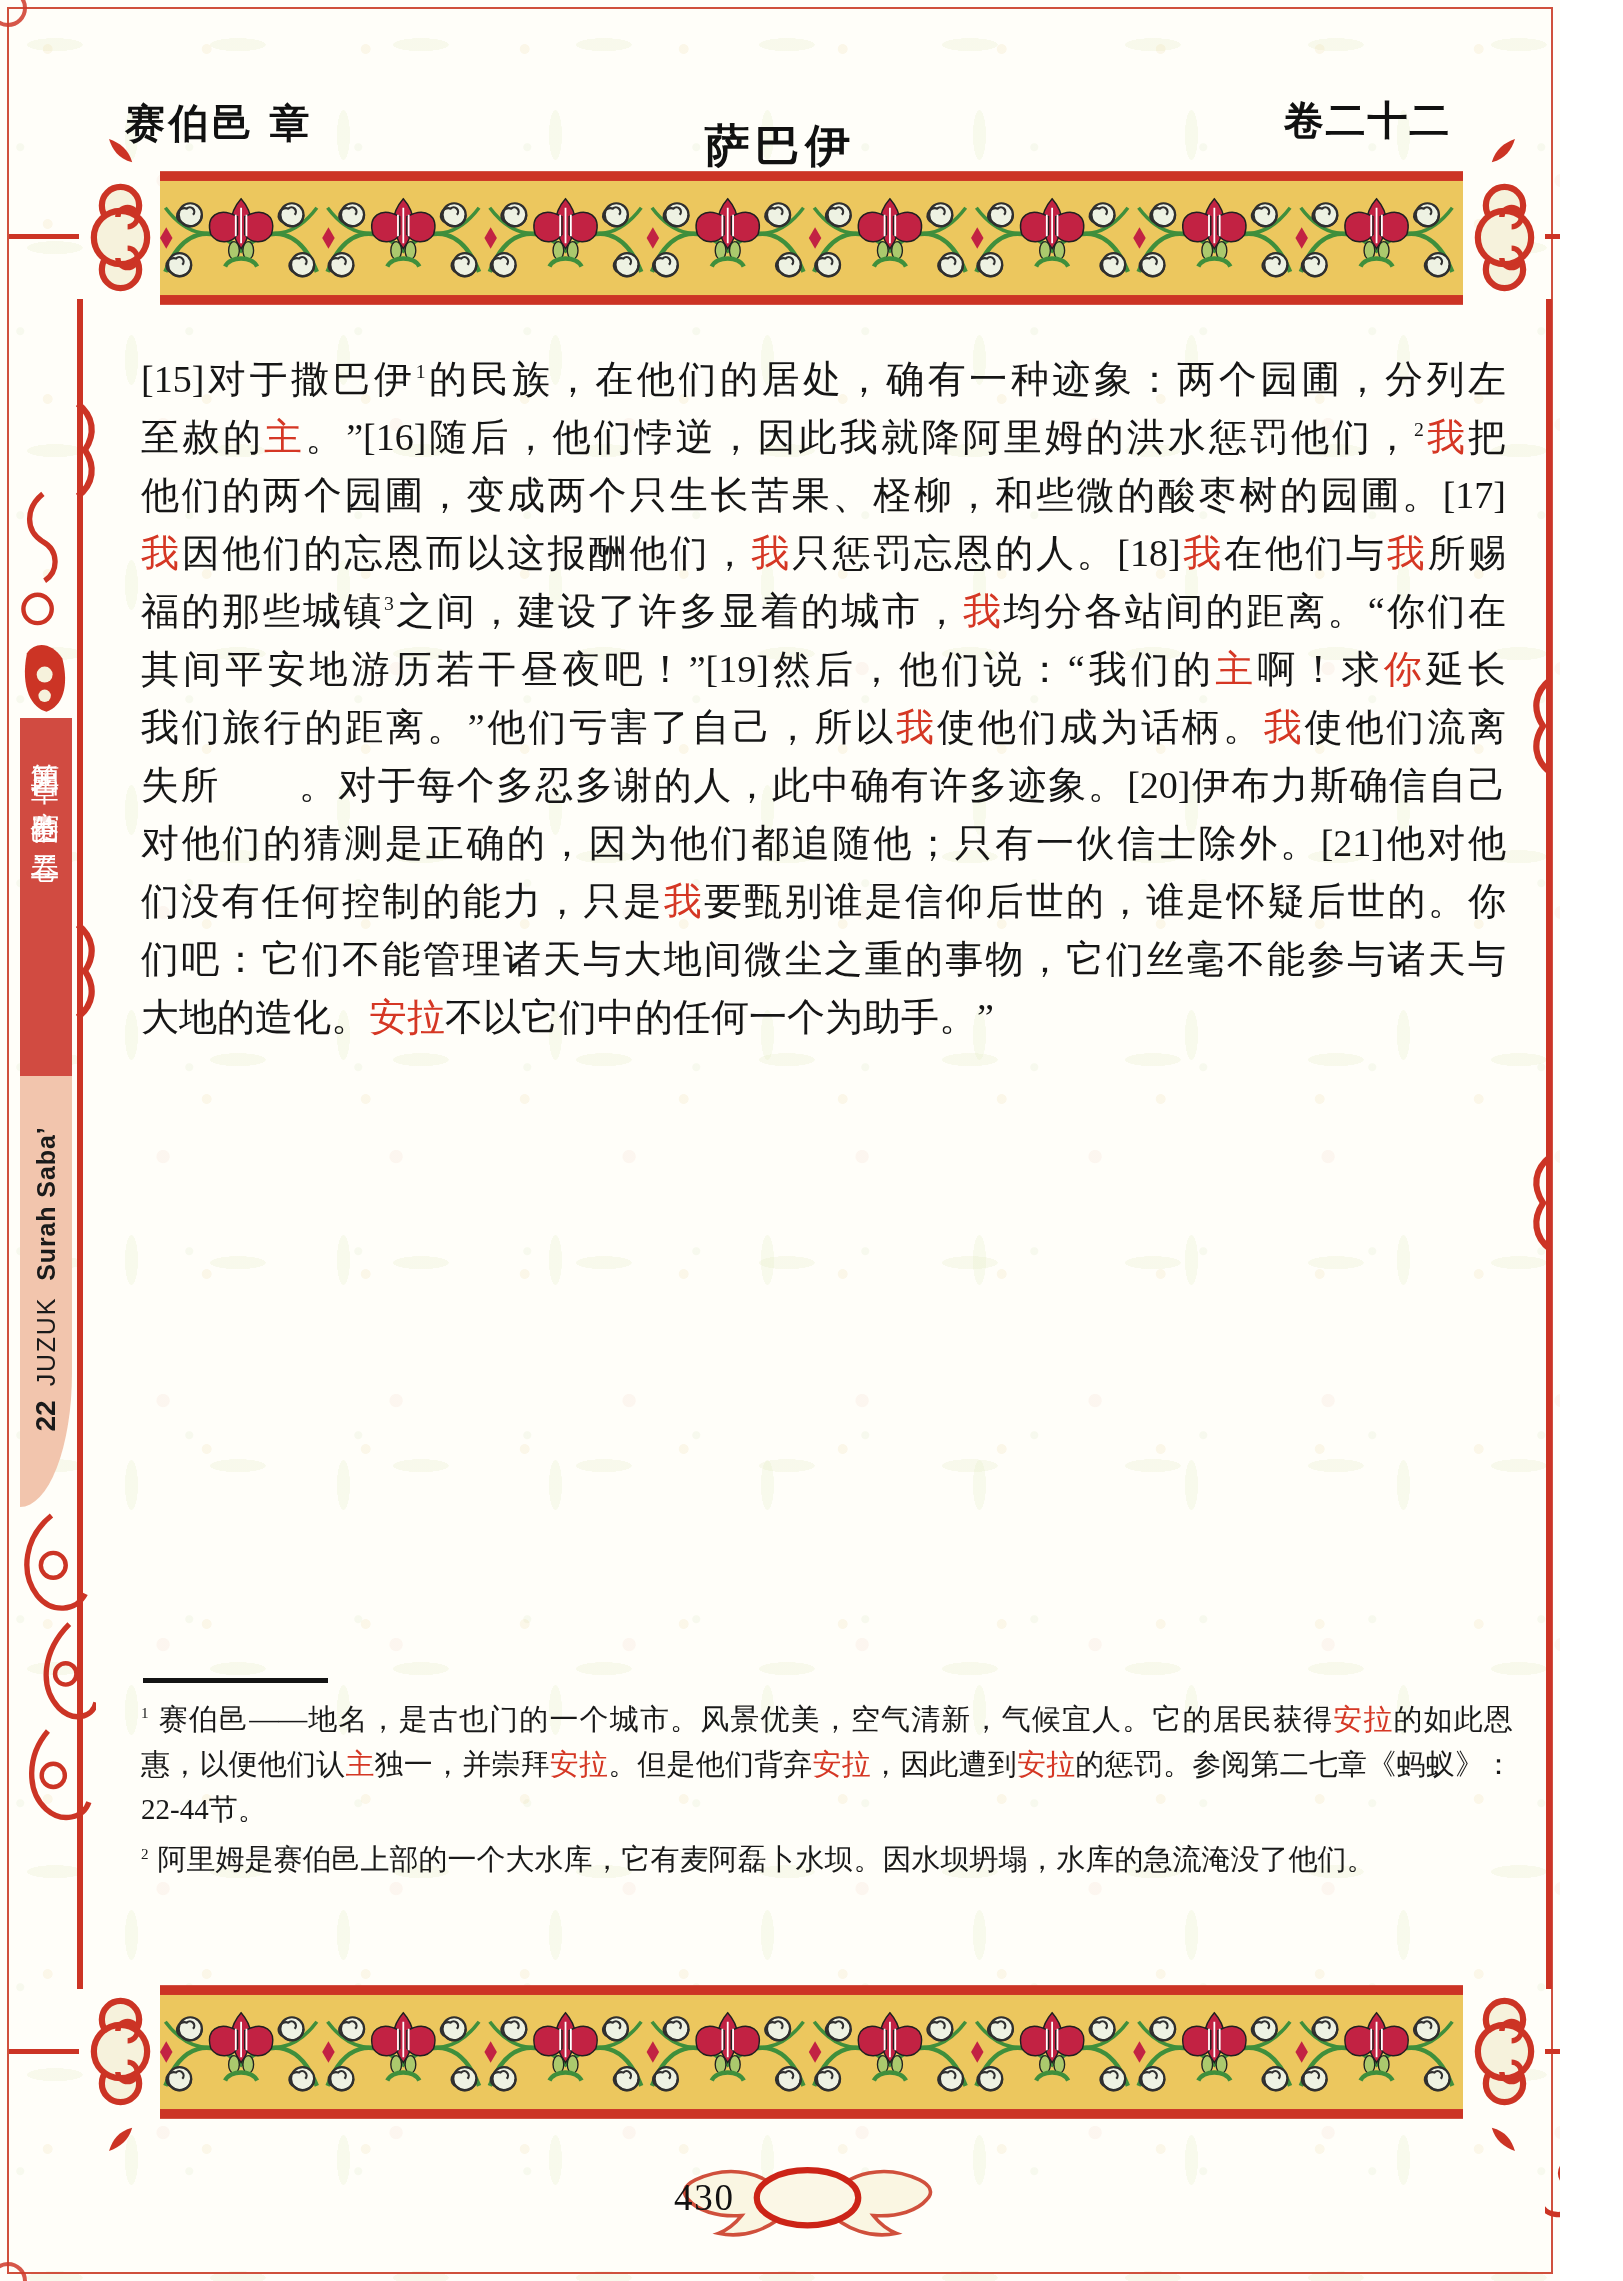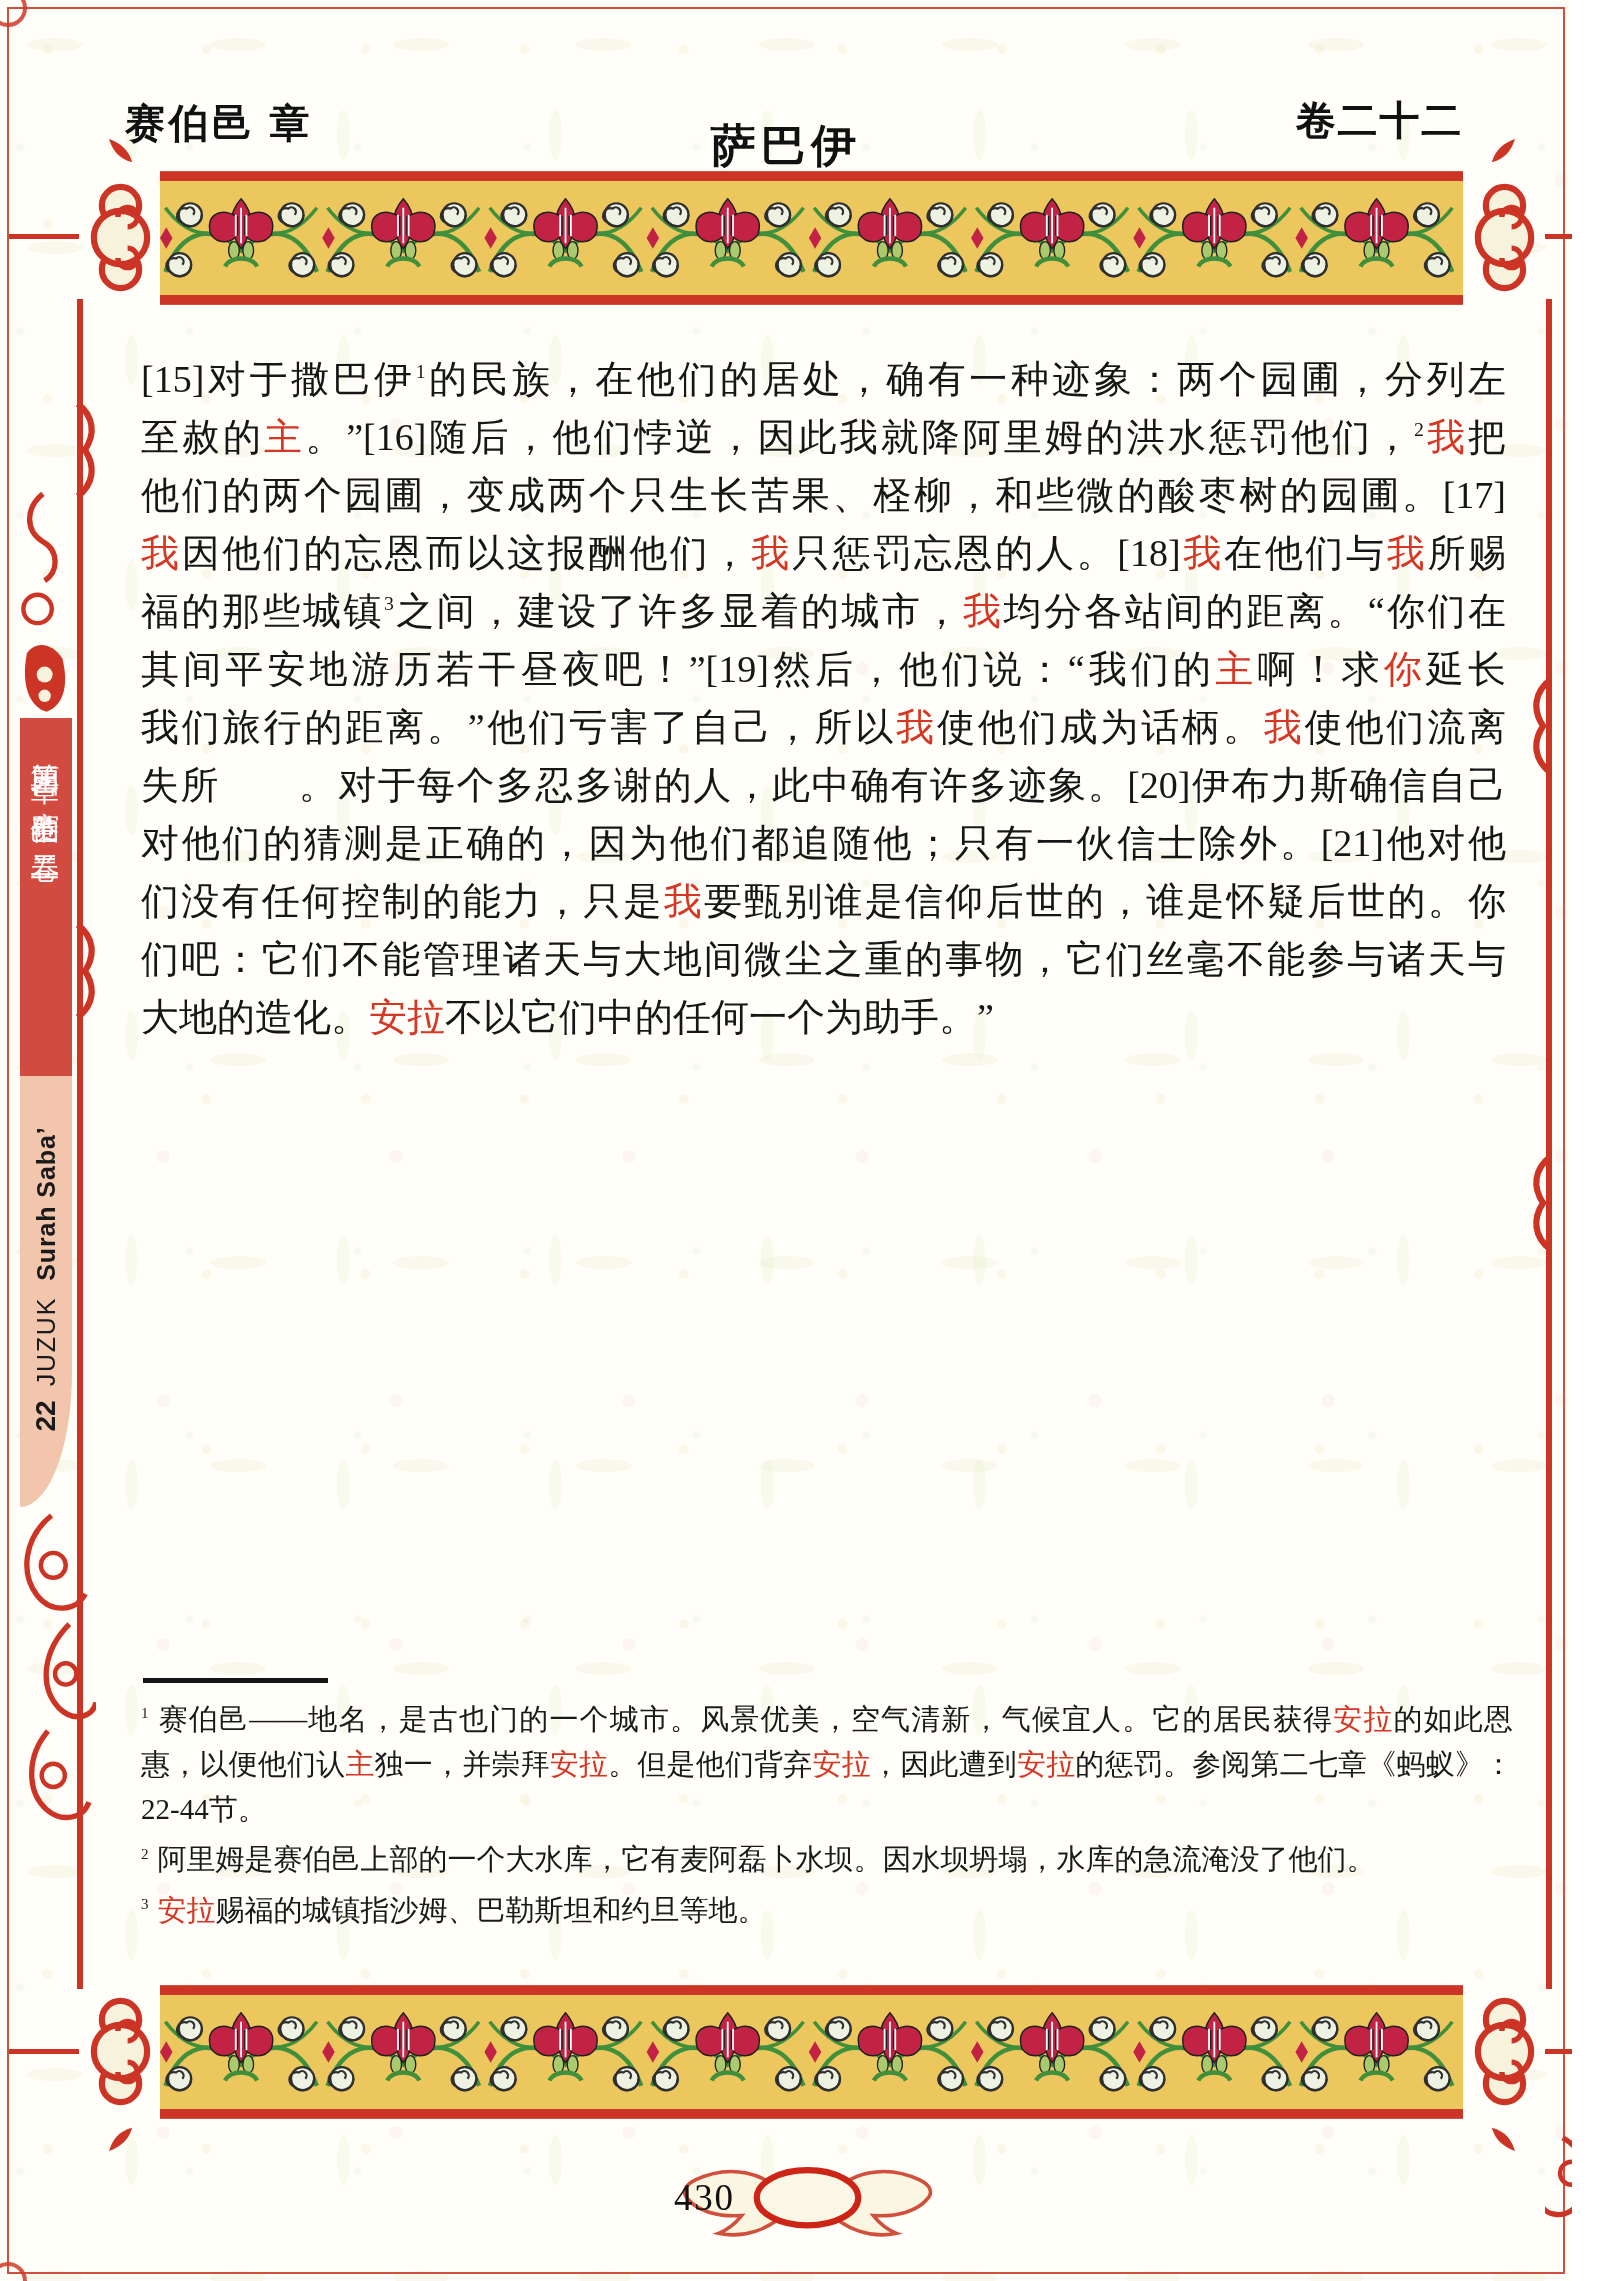--- a/index.html
+++ b/index.html
@@ -1,17 +1,17 @@
 <!DOCTYPE html>
 <html style="font-size:14.3px"><head>
 <meta charset="utf-8">
 <style>
   html,body{margin:0;padding:0;}
   .page{position:relative;width:1560px;height:2281px;background:#fffef9;overflow:hidden;
-        font-family:"Liberation Serif","DejaVu Serif",serif;padding-left:12px;}
+        font-family:"Liberation Serif","DejaVu Serif",serif;}
   .bg-pattern{position:absolute;inset:0;opacity:.55;pointer-events:none;
     background-image:
       radial-gradient(circle at 30% 28%, rgba(214,170,60,.16) 0 4.5px, transparent 5.3px),
       radial-gradient(ellipse 46px 10.7px at 30% 22%, rgba(196,214,128,.20) 0 60%, transparent 61%),
       radial-gradient(ellipse 10.7px 41px at 62% 60%, rgba(186,210,120,.18) 0 60%, transparent 61%),
       radial-gradient(circle at 70% 74%, rgba(226,140,110,.12) 0 6.2px, transparent 7.1px),
       radial-gradient(circle at 12% 80%, rgba(150,190,90,.12) 0 3.6px, transparent 4.5px);
     background-size:159px 175px,183px 203px,212px 225px,233px 244px,169px 184px;}
   .page-border{position:absolute;inset:7.1px;border:2.7px solid #d0503c;pointer-events:none;}
   .corner-ring{position:absolute;width:30px;height:30px;border:4.5px solid rgba(207,58,42,.85);border-radius:50%;}
@@ -241,21 +241,20 @@
       <div class="tline"><span>对他们的猜测是正确的，因为他们都追随他；只有一伙信士除外。[21]他对他</span></div>
       <div class="tline"><span>们没有任何控制的能力，只是</span><span class="c-red">我</span><span>要甄别谁是信仰后世的，谁是怀疑后世的。你</span></div>
       <div class="tline"><span>们吧：它们不能管理诸天与大地间微尘之重的事物，它们丝毫不能参与诸天与</span></div>
       <div class="tline last"><span>大地的造化。</span><span class="c-red">安拉</span><span>不以它们中的任何一个为助手。”</span></div>
     </div>
 
   <div class="fn-rule"></div>
   <div class="footnotes">
       <p class="fnote"><sup class="fn-mark">1</sup><span>赛伯邑——地名，是古也门的一个城市。风景优美，空气清新，气候宜人。它的居民获得</span><span class="c-red">安拉</span><span>的如此恩惠，以便他们认</span><span class="c-red">主</span><span>独一，并崇拜</span><span class="c-red">安拉</span><span>。但是他们背弃</span><span class="c-red">安拉</span><span>，因此遭到</span><span class="c-red">安拉</span><span>的惩罚。参阅第二七章《蚂蚁》：22-44节。</span></p>
       <p class="fnote"><sup class="fn-mark">2</sup><span>阿里姆是赛伯邑上部的一个大水库，它有麦阿磊卜水坝。因水坝坍塌，水库的急流淹没了他们。</span></p>
-      <p class="fnote"><sup class="fn-mark">3</sup><span class="c-red">安拉</span><span>赐福的城镇指沙姆、巴勒斯坦和约旦等地。</span></p>
     </div>
 
   <svg class="cartouche" width="267" height="89" viewBox="0 0 300 100">
     <path d="M128,50 C104,18 62,10 24,28 C12,34 8,42 16,50 C26,62 48,70 76,68 C68,78 60,84 50,88 C78,94 108,84 128,62 Z" fill="#faf6e2" stroke="#d0503c" stroke-width="4"></path>
     <path d="M172,50 C196,18 238,10 276,28 C288,34 292,42 284,50 C274,62 252,70 224,68 C232,78 240,84 250,88 C222,94 192,84 172,62 Z" fill="#faf6e2" stroke="#d0503c" stroke-width="4"></path>
     <ellipse cx="150" cy="48" rx="57" ry="31" fill="#fbf7e6" stroke="#cc2417" stroke-width="7"></ellipse>
   </svg>
   <div class="pageno">430</div>
 </div>
 

